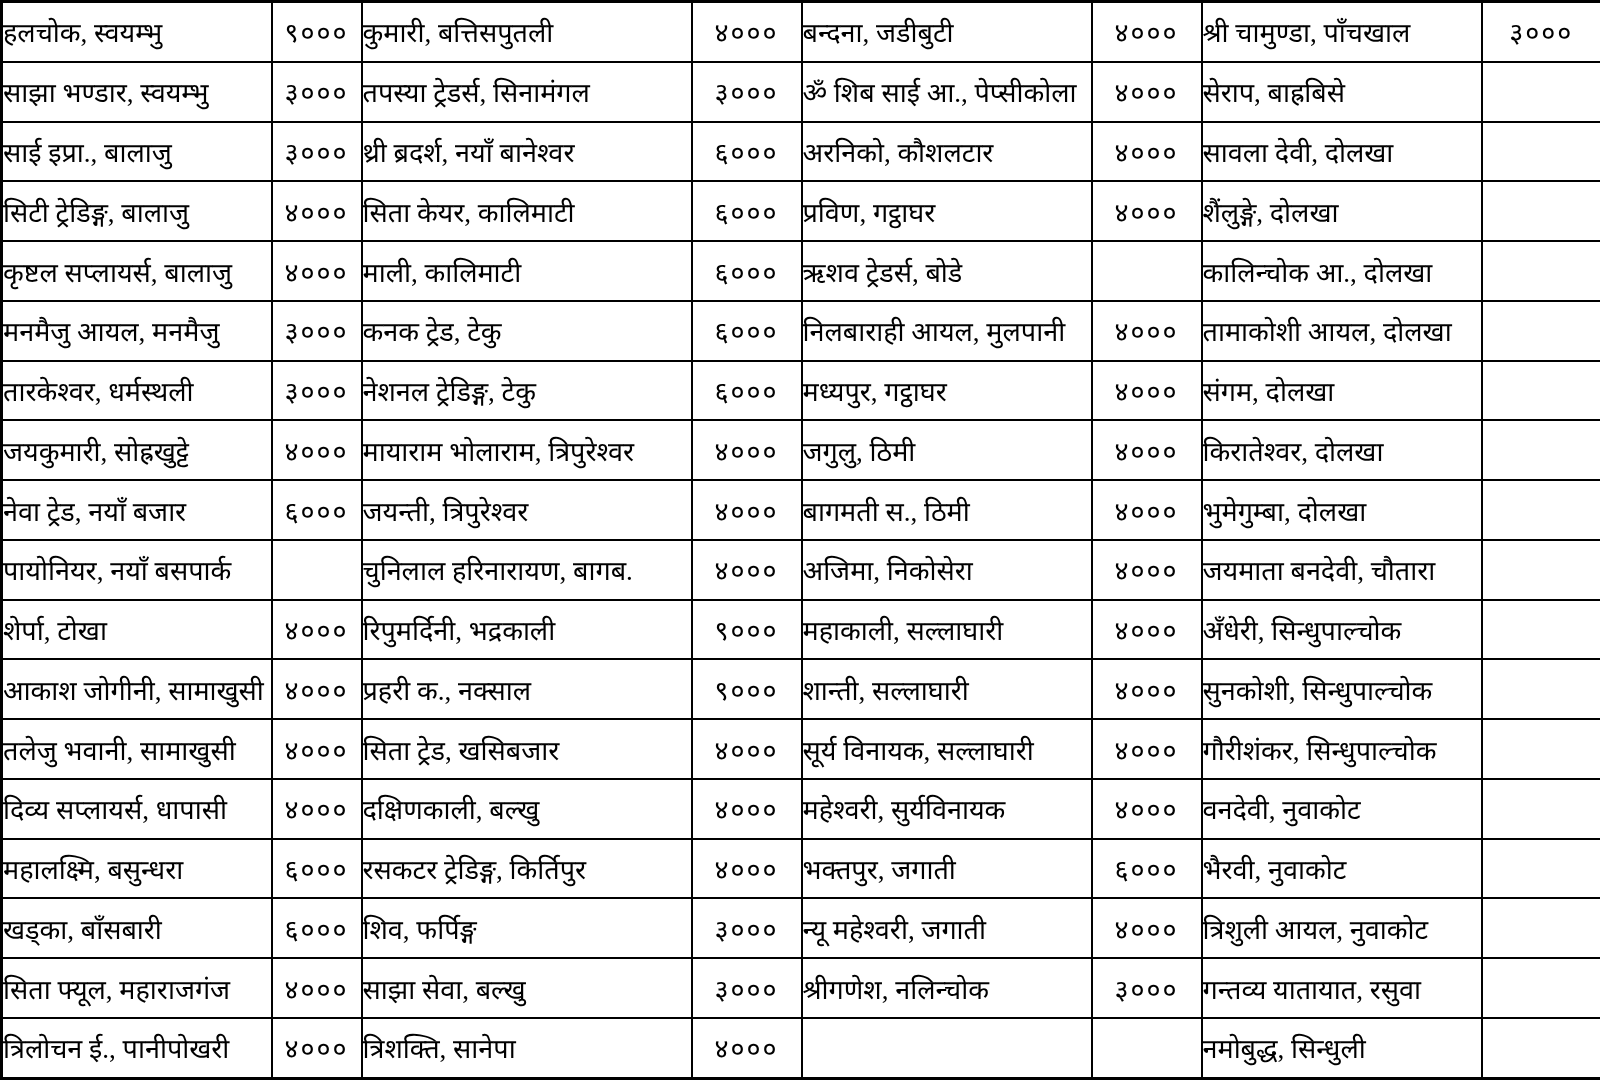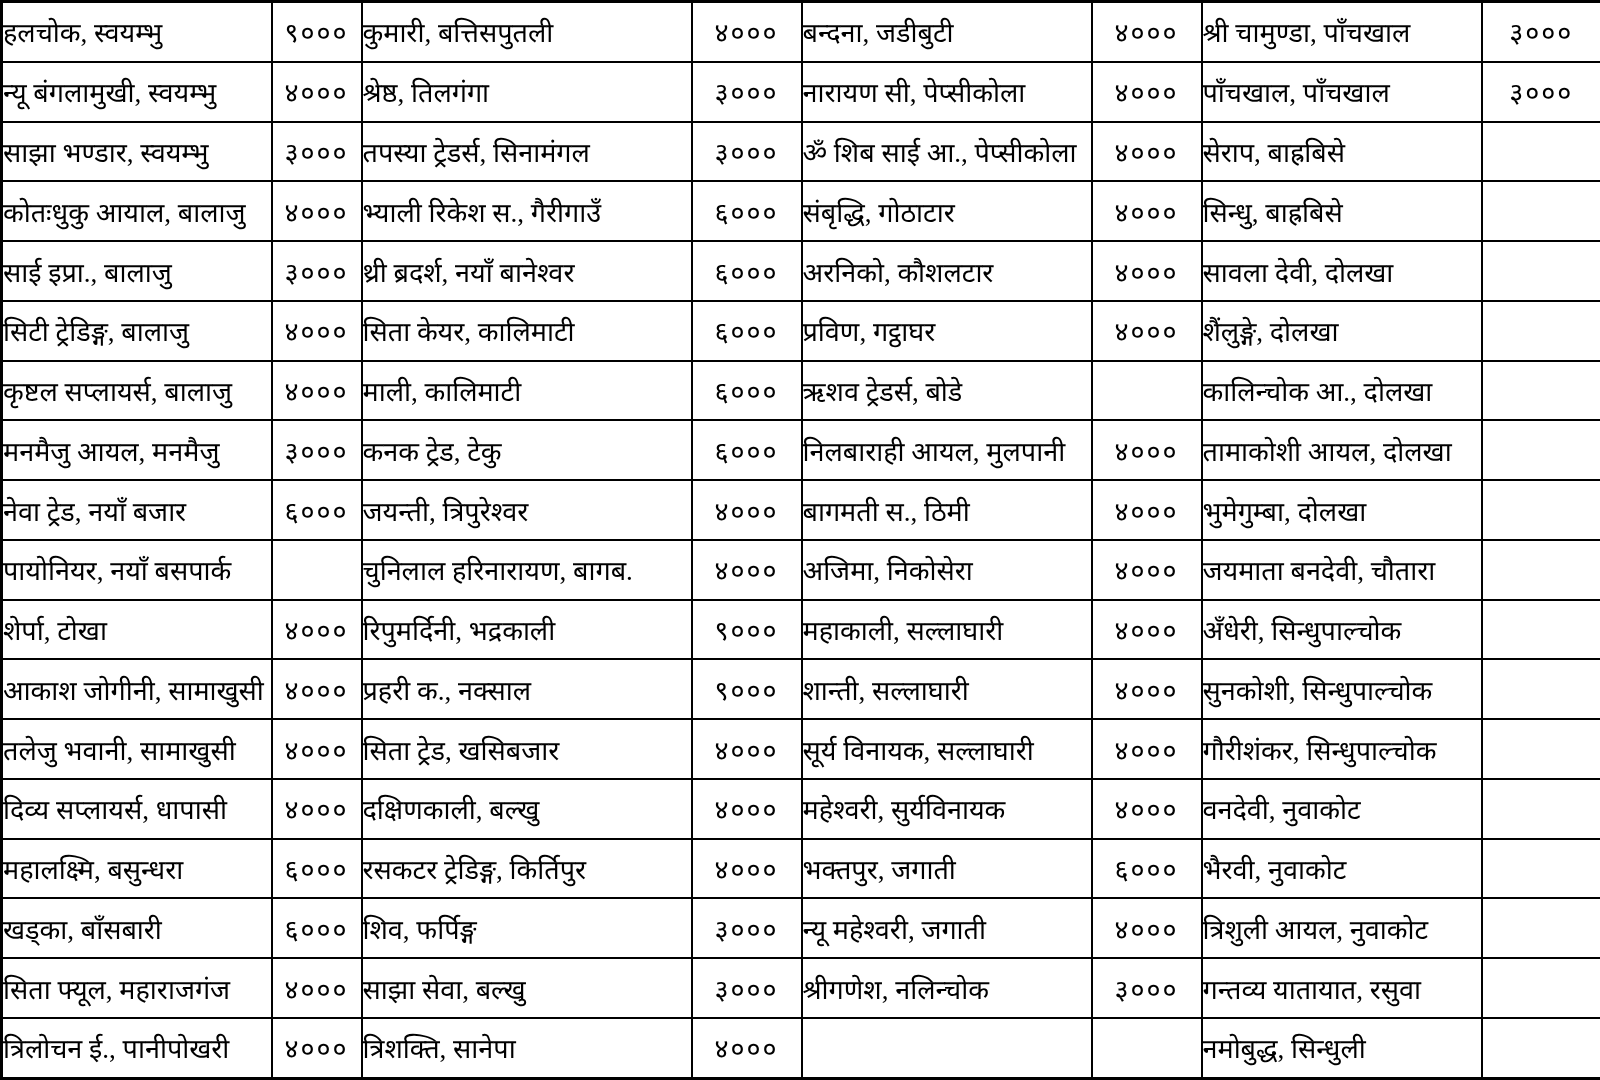--- a/index.html
+++ b/index.html
@@ -68,50 +68,30 @@
           <td class="name-cell">हलचोक, स्वयम्भु</td>
           <td class="num-cell">९०००</td>
           <td class="name-cell group-start">कुमारी, बत्तिसपुतली</td>
           <td class="num-cell">४०००</td>
           <td class="name-cell group-start">बन्दना, जडीबुटी</td>
           <td class="num-cell">४०००</td>
           <td class="name-cell group-start">श्री चामुण्डा, पाँचखाल</td>
           <td class="num-cell">३०००</td>
         </tr>
         <tr>
-          <td class="name-cell">न्यू बंगलामुखी, स्वयम्भु</td>
-          <td class="num-cell">४०००</td>
-          <td class="name-cell group-start">श्रेष्ठ, तिलगंगा</td>
-          <td class="num-cell">३०००</td>
-          <td class="name-cell group-start">नारायण सी, पेप्सीकोला</td>
-          <td class="num-cell">४०००</td>
-          <td class="name-cell group-start">पाँचखाल, पाँचखाल</td>
-          <td class="num-cell">३०००</td>
-        </tr>
-        <tr>
           <td class="name-cell">साझा भण्डार, स्वयम्भु</td>
           <td class="num-cell">३०००</td>
           <td class="name-cell group-start">तपस्या ट्रेडर्स, सिनामंगल</td>
           <td class="num-cell">३०००</td>
           <td class="name-cell group-start">ॐ शिब साई आ., पेप्सीकोला</td>
           <td class="num-cell">४०००</td>
           <td class="name-cell group-start">सेराप, बाह्रबिसे</td>
           <td class="num-cell"></td>
         </tr>
         <tr>
-          <td class="name-cell">कोतःधुकु आयाल, बालाजु</td>
-          <td class="num-cell">४०००</td>
-          <td class="name-cell group-start">भ्याली रिकेश स., गैरीगाउँ</td>
-          <td class="num-cell">६०००</td>
-          <td class="name-cell group-start">संबृद्धि, गोठाटार</td>
-          <td class="num-cell">४०००</td>
-          <td class="name-cell group-start">सिन्धु, बाह्रबिसे</td>
-          <td class="num-cell"></td>
-        </tr>
-        <tr>
           <td class="name-cell">साई इप्रा., बालाजु</td>
           <td class="num-cell">३०००</td>
           <td class="name-cell group-start">थ्री ब्रदर्श, नयाँ बानेश्वर</td>
           <td class="num-cell">६०००</td>
           <td class="name-cell group-start">अरनिको, कौशलटार</td>
           <td class="num-cell">४०००</td>
           <td class="name-cell group-start">सावला देवी, दोलखा</td>
           <td class="num-cell"></td>
         </tr>
         <tr>
@@ -135,20 +115,40 @@
           <td class="num-cell"></td>
         </tr>
         <tr>
           <td class="name-cell">मनमैजु आयल, मनमैजु</td>
           <td class="num-cell">३०००</td>
           <td class="name-cell group-start">कनक ट्रेड, टेकु</td>
           <td class="num-cell">६०००</td>
           <td class="name-cell group-start">निलबाराही आयल, मुलपानी</td>
           <td class="num-cell">४०००</td>
           <td class="name-cell group-start">तामाकोशी आयल, दोलखा</td>
+          <td class="num-cell"></td>
+        </tr>
+        <tr>
+          <td class="name-cell">तारकेश्वर, धर्मस्थली</td>
+          <td class="num-cell">३०००</td>
+          <td class="name-cell group-start">नेशनल ट्रेडिङ्ग, टेकु</td>
+          <td class="num-cell">६०००</td>
+          <td class="name-cell group-start">मध्यपुर, गट्ठाघर</td>
+          <td class="num-cell">४०००</td>
+          <td class="name-cell group-start">संगम, दोलखा</td>
+          <td class="num-cell"></td>
+        </tr>
+        <tr>
+          <td class="name-cell">जयकुमारी, सोह्रखुट्टे</td>
+          <td class="num-cell">४०००</td>
+          <td class="name-cell group-start">मायाराम भोलाराम, त्रिपुरेश्वर</td>
+          <td class="num-cell">४०००</td>
+          <td class="name-cell group-start">जगुलु, ठिमी</td>
+          <td class="num-cell">४०००</td>
+          <td class="name-cell group-start">किरातेश्वर, दोलखा</td>
           <td class="num-cell"></td>
         </tr>
         <tr>
           <td class="name-cell">नेवा ट्रेड, नयाँ बजार</td>
           <td class="num-cell">६०००</td>
           <td class="name-cell group-start">जयन्ती, त्रिपुरेश्वर</td>
           <td class="num-cell">४०००</td>
           <td class="name-cell group-start">बागमती स., ठिमी</td>
           <td class="num-cell">४०००</td>
           <td class="name-cell group-start">भुमेगुम्बा, दोलखा</td>

